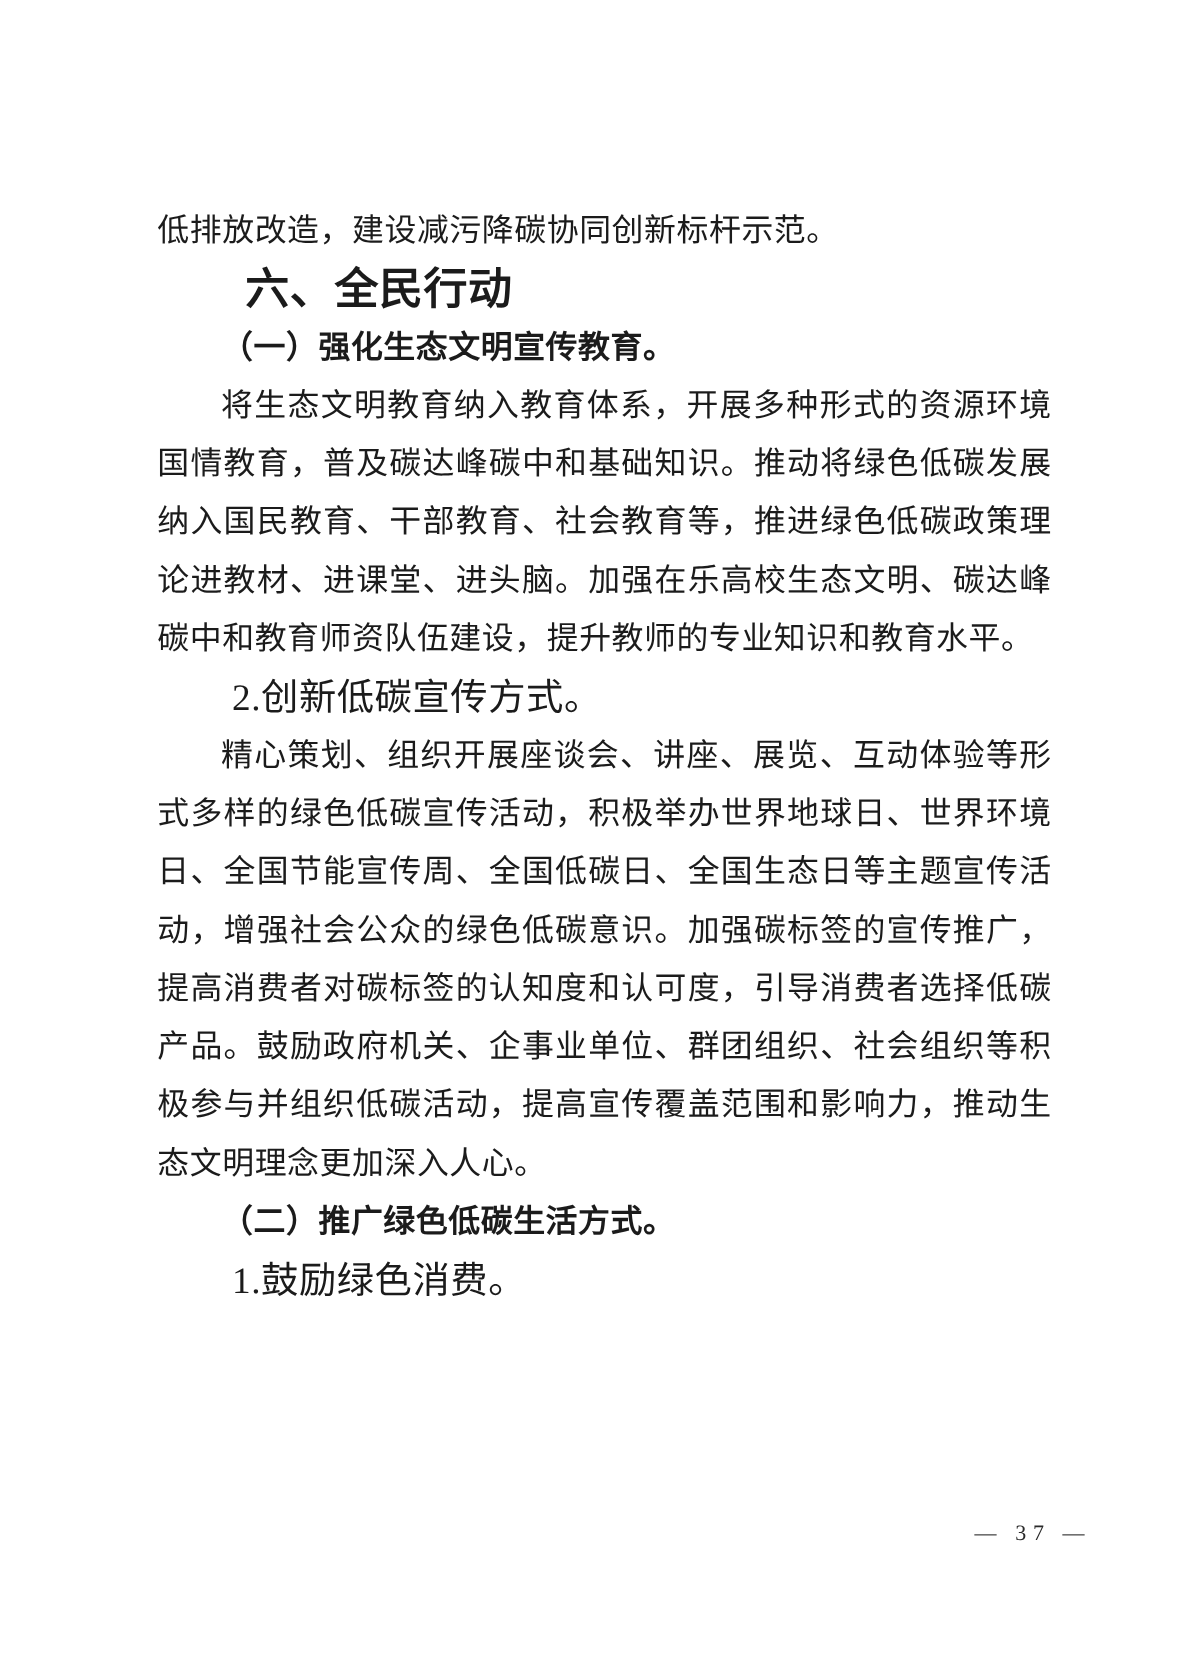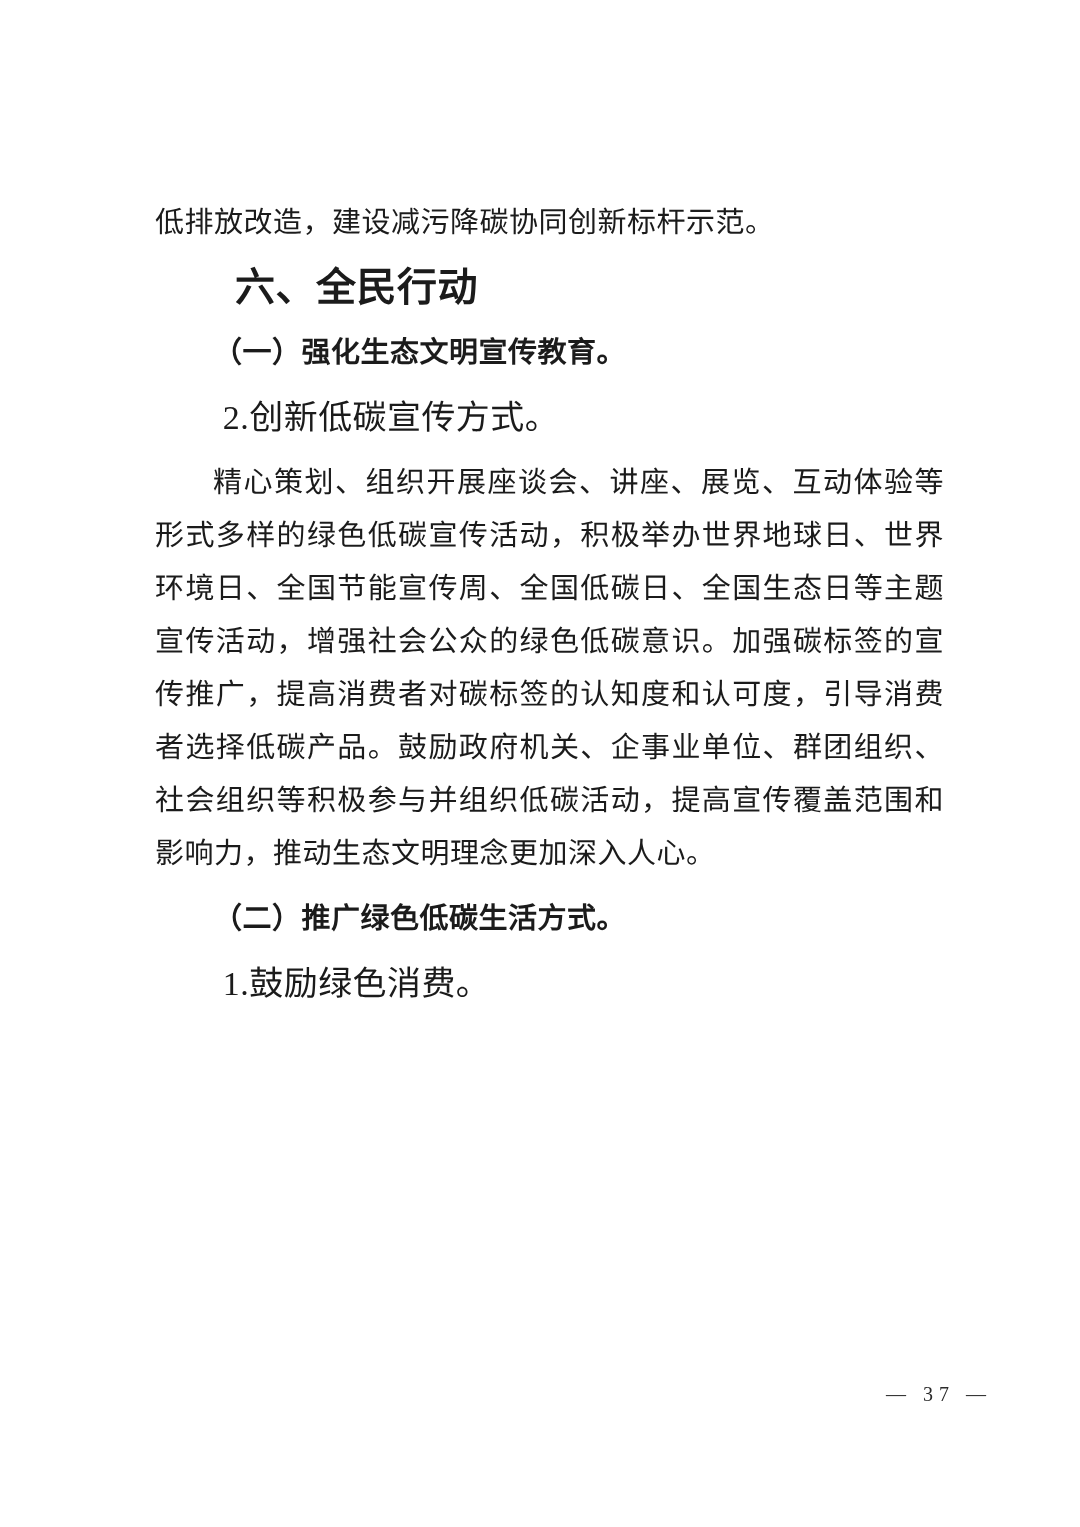--- a/index.html
+++ b/index.html
@@ -26,21 +26,21 @@
     top: 184px;
     width: 813px;
     font-size: 29px;
     line-height: 53px;
     text-align: justify;
     text-justify: inter-character;
     letter-spacing: 0.5px;
     word-break: break-all;
   }
   .content > * {
-    margin: 12px;
+    margin: 0;
     padding: 0;
   }
   
   .para-cont {
     text-indent: 0;
   }
   
   .h-section {
     font-family: "Liberation Sans", "DejaVu Sans", sans-serif;
     font-weight: 700;
@@ -82,20 +82,21 @@
 
   <div class="content">
 
     <p class="para-cont">低排放改造，建设减污降碳协同创新标杆示范。</p>
 
     <h1 class="h-section">六、全民行动</h1>
 
     <h2 class="h-sub">（一）强化生态文明宣传教育。</h2>
 
 
+    <p class="para">将生态文明教育纳入教育体系，开展多种形式的资源环境国情教育，普及碳达峰碳中和基础知识。推动将绿色低碳发展纳入国民教育、干部教育、社会教育等，推进绿色低碳政策理论进教材、进课堂、进头脑。加强在乐高校生态文明、碳达峰碳中和教育师资队伍建设，提升教师的专业知识和教育水平。</p>
 
     <h3 class="h-num">2.创新低碳宣传方式。</h3>
 
     <p class="para">精心策划、组织开展座谈会、讲座、展览、互动体验等形式多样的绿色低碳宣传活动，积极举办世界地球日、世界环境日、全国节能宣传周、全国低碳日、全国生态日等主题宣传活动，增强社会公众的绿色低碳意识。加强碳标签的宣传推广，提高消费者对碳标签的认知度和认可度，引导消费者选择低碳产品。鼓励政府机关、企事业单位、群团组织、社会组织等积极参与并组织低碳活动，提高宣传覆盖范围和影响力，推动生态文明理念更加深入人心。</p>
 
     <h2 class="h-sub">（二）推广绿色低碳生活方式。</h2>
 
     <h3 class="h-num">1.鼓励绿色消费。</h3>
 
 

